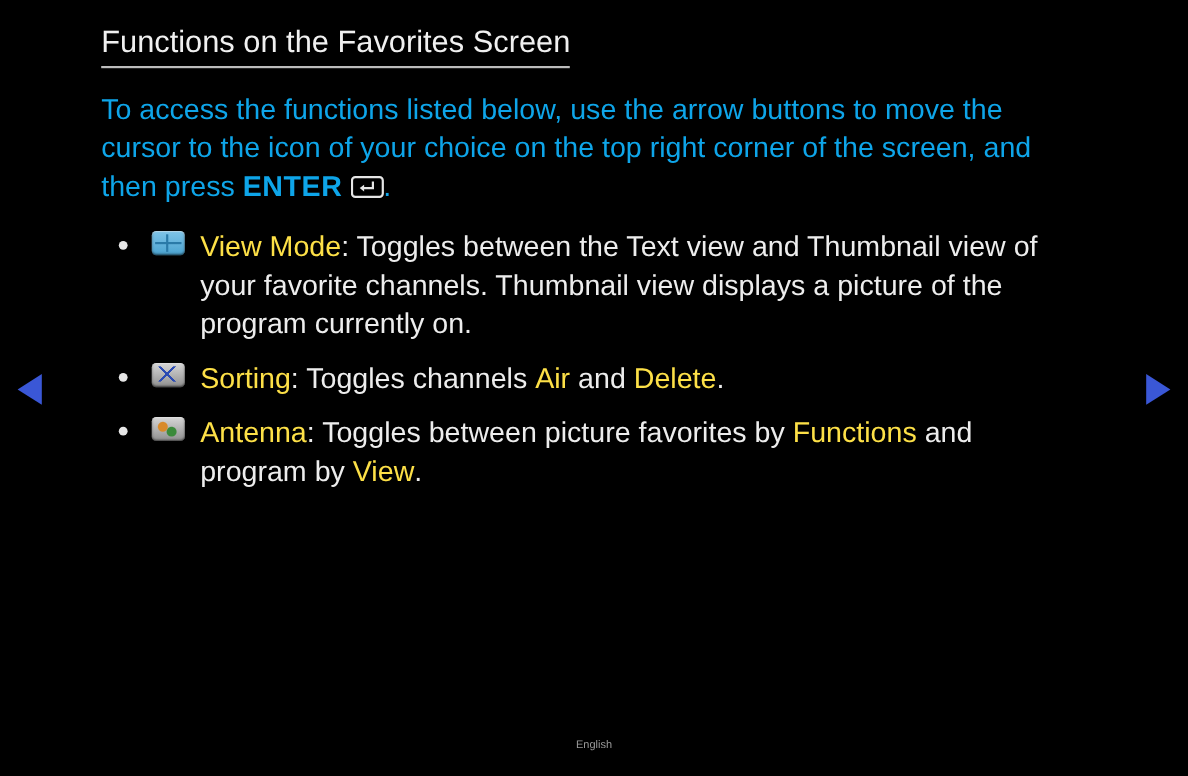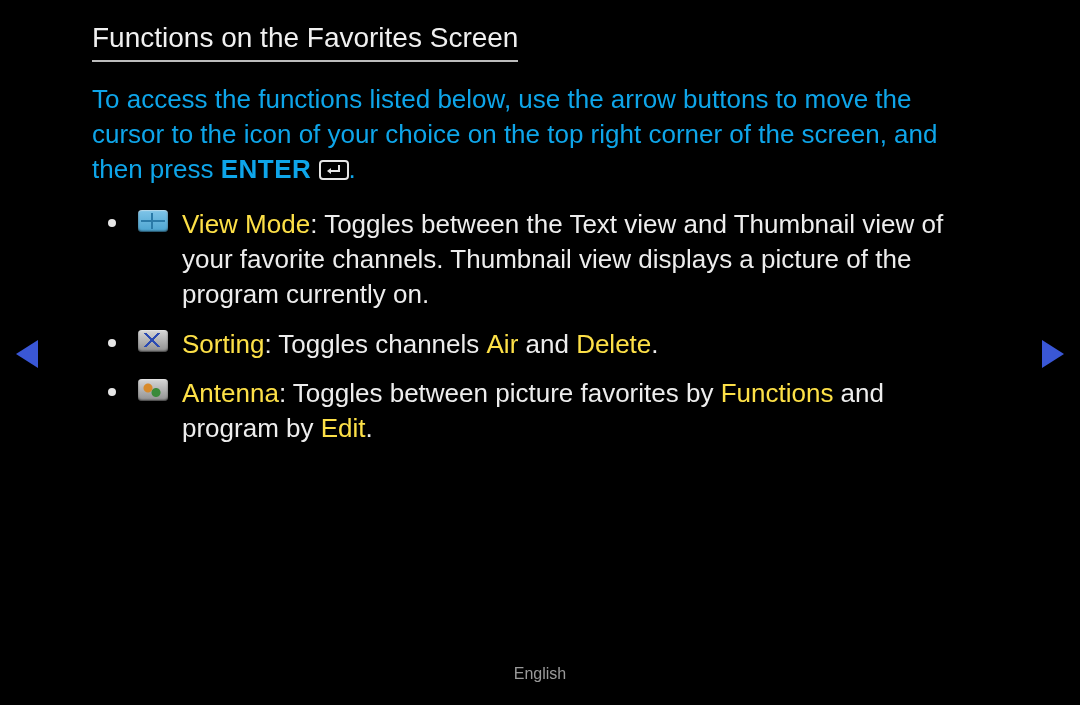--- a/index.html
+++ b/index.html
@@ -95,21 +95,21 @@
   .arrow-right {
     right: 16px;
     border-left: 22px solid #3a57d6;
   }
   .footer {
     position: absolute;
     bottom: 22px;
     left: 0;
     right: 0;
     text-align: center;
-    font-size: 16px;
+    font-size: 10px;
     color: #9a9a9a;
   }
 
   
   .ico-view {
     background: linear-gradient(#7fc4e8, #4aa3d0);
   }
   .ico-view::after {
     content: "";
     position: absolute;
@@ -184,20 +184,20 @@
       <span class="kw">View Mode</span><span>: Toggles between the Text view and Thumbnail view of your favorite channels. Thumbnail view displays a picture of the program currently on.</span>
     </li>
 
     <li>
       <span class="item-icon ico-antenna"></span>
       <span class="kw">Sorting</span><span><span>: Toggles channels </span><span class="kw">Air</span><span> and </span><span class="kw">Delete</span><span>.</span></span>
     </li>
 
     <li>
       <span class="item-icon ico-sorting"></span>
-      <span class="kw">Antenna</span><span><span>: Toggles between picture favorites by </span><span class="kw">Functions</span><span> and program by </span><span class="kw">Edit</span><span>.</span></span>
+      <span class="kw">Antenna</span><span><span>: Toggles between picture favorites by </span><span class="kw">Functions</span><span> and program by </span><span class="kw">View</span><span>.</span></span>
     </li>
 
 
   </ul>
 </div>
 
 <div class="footer">English</div>
 
 </body></html>

